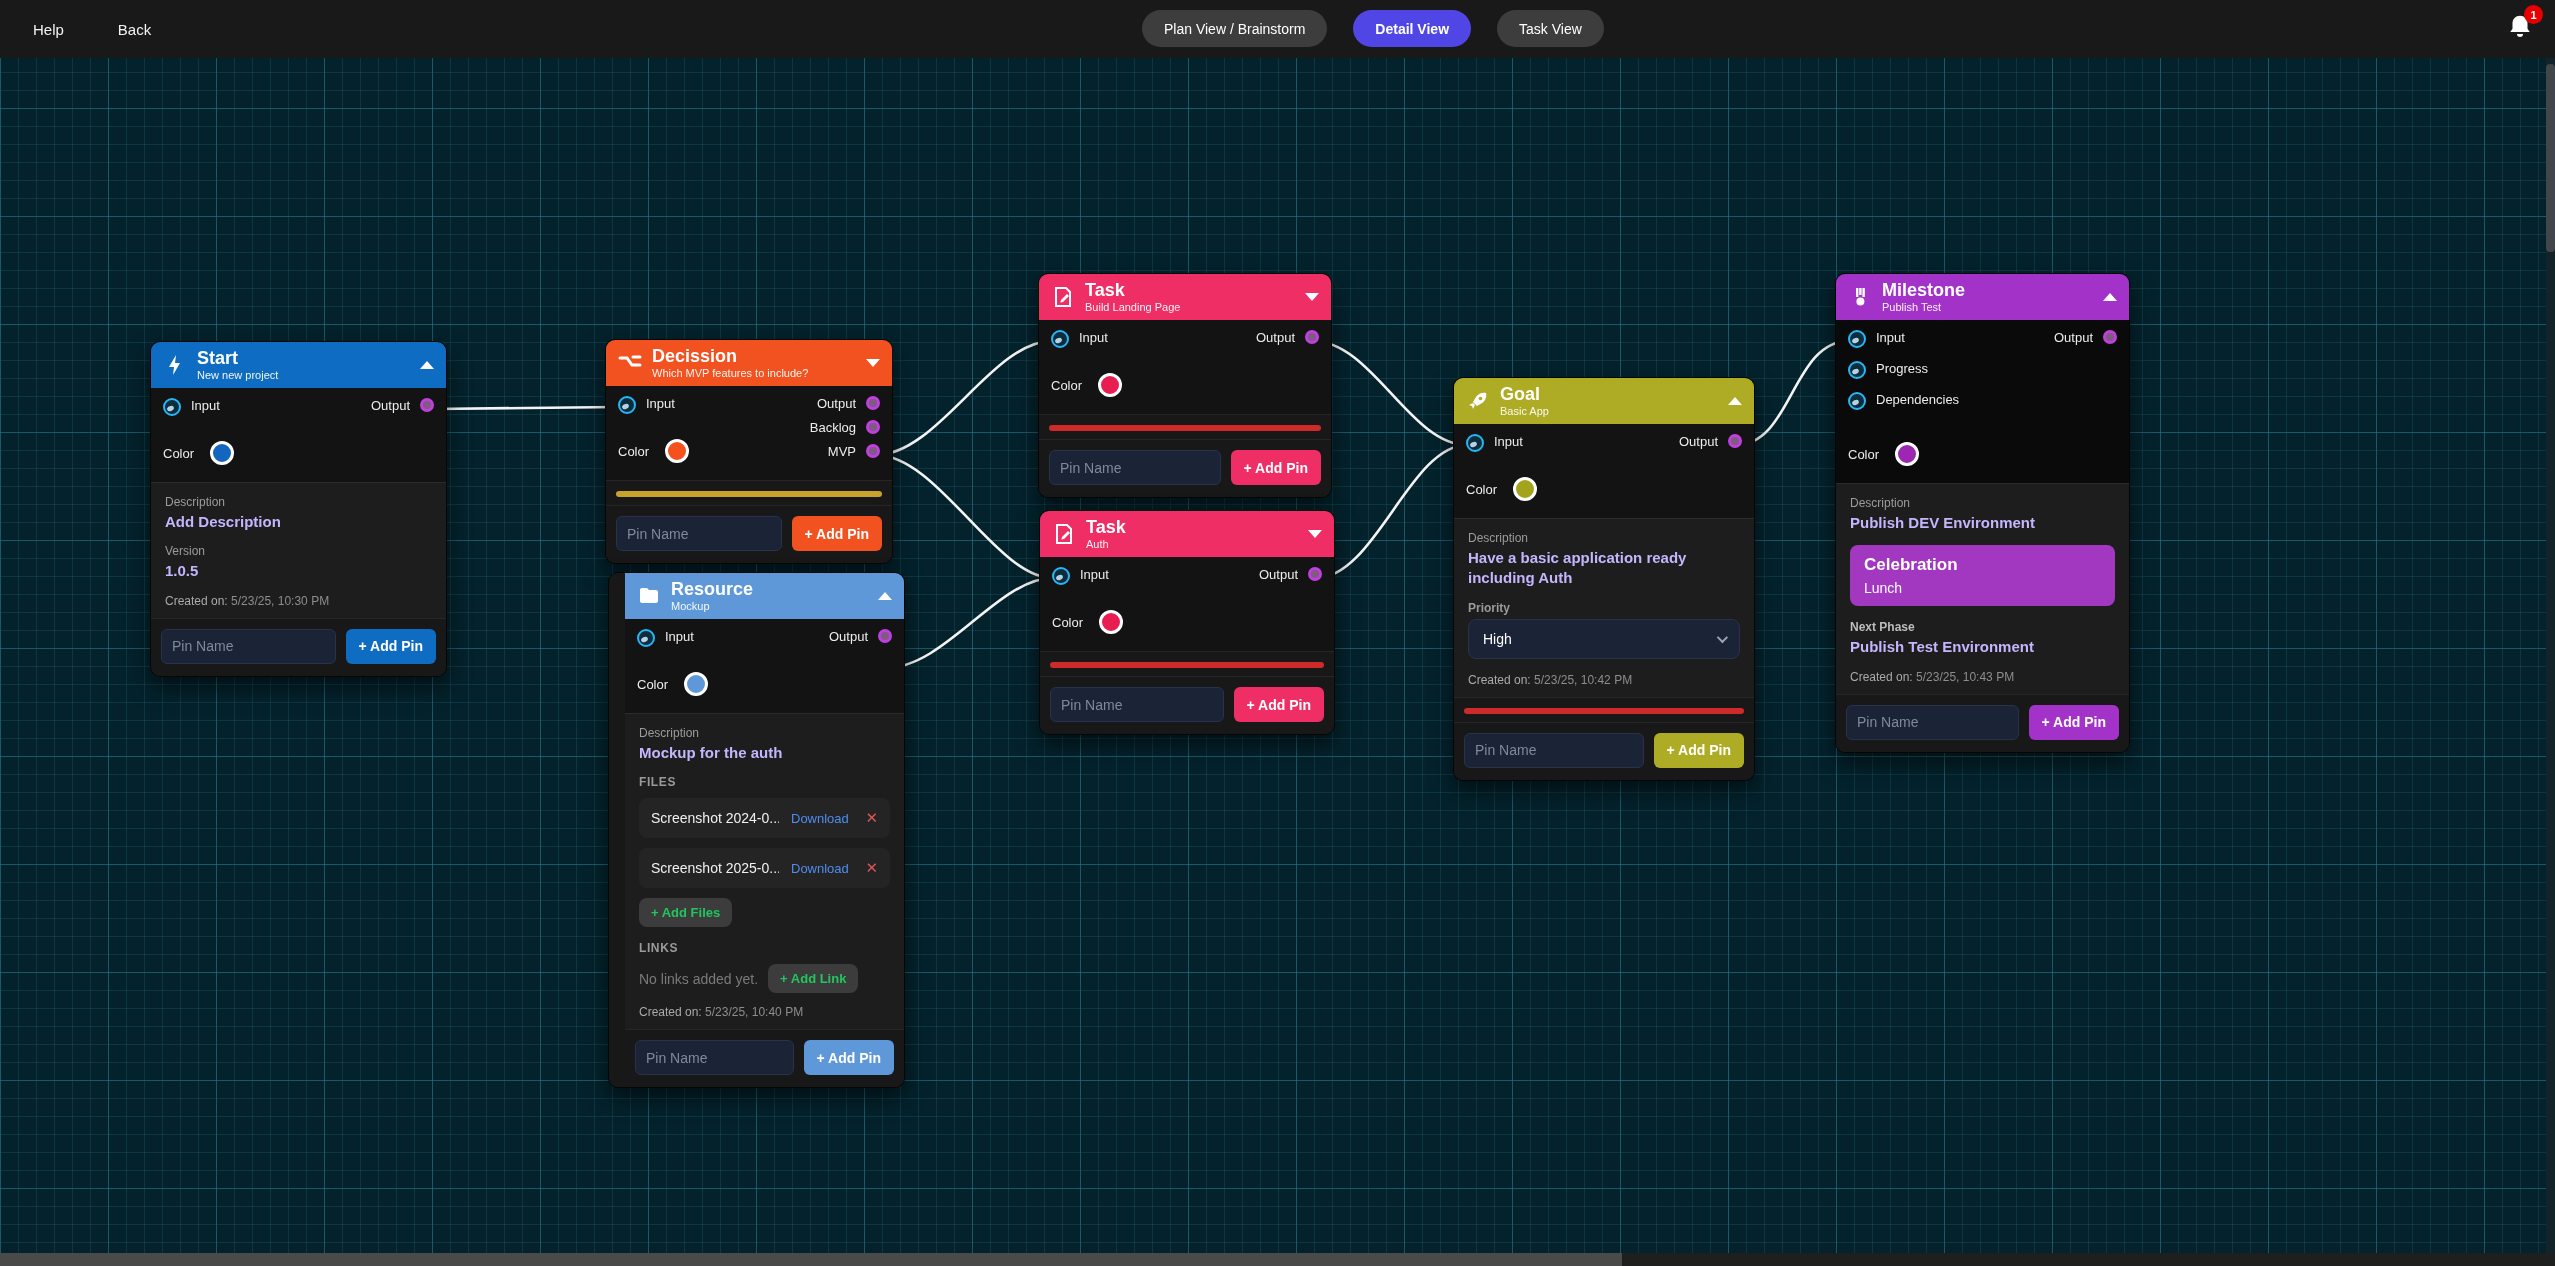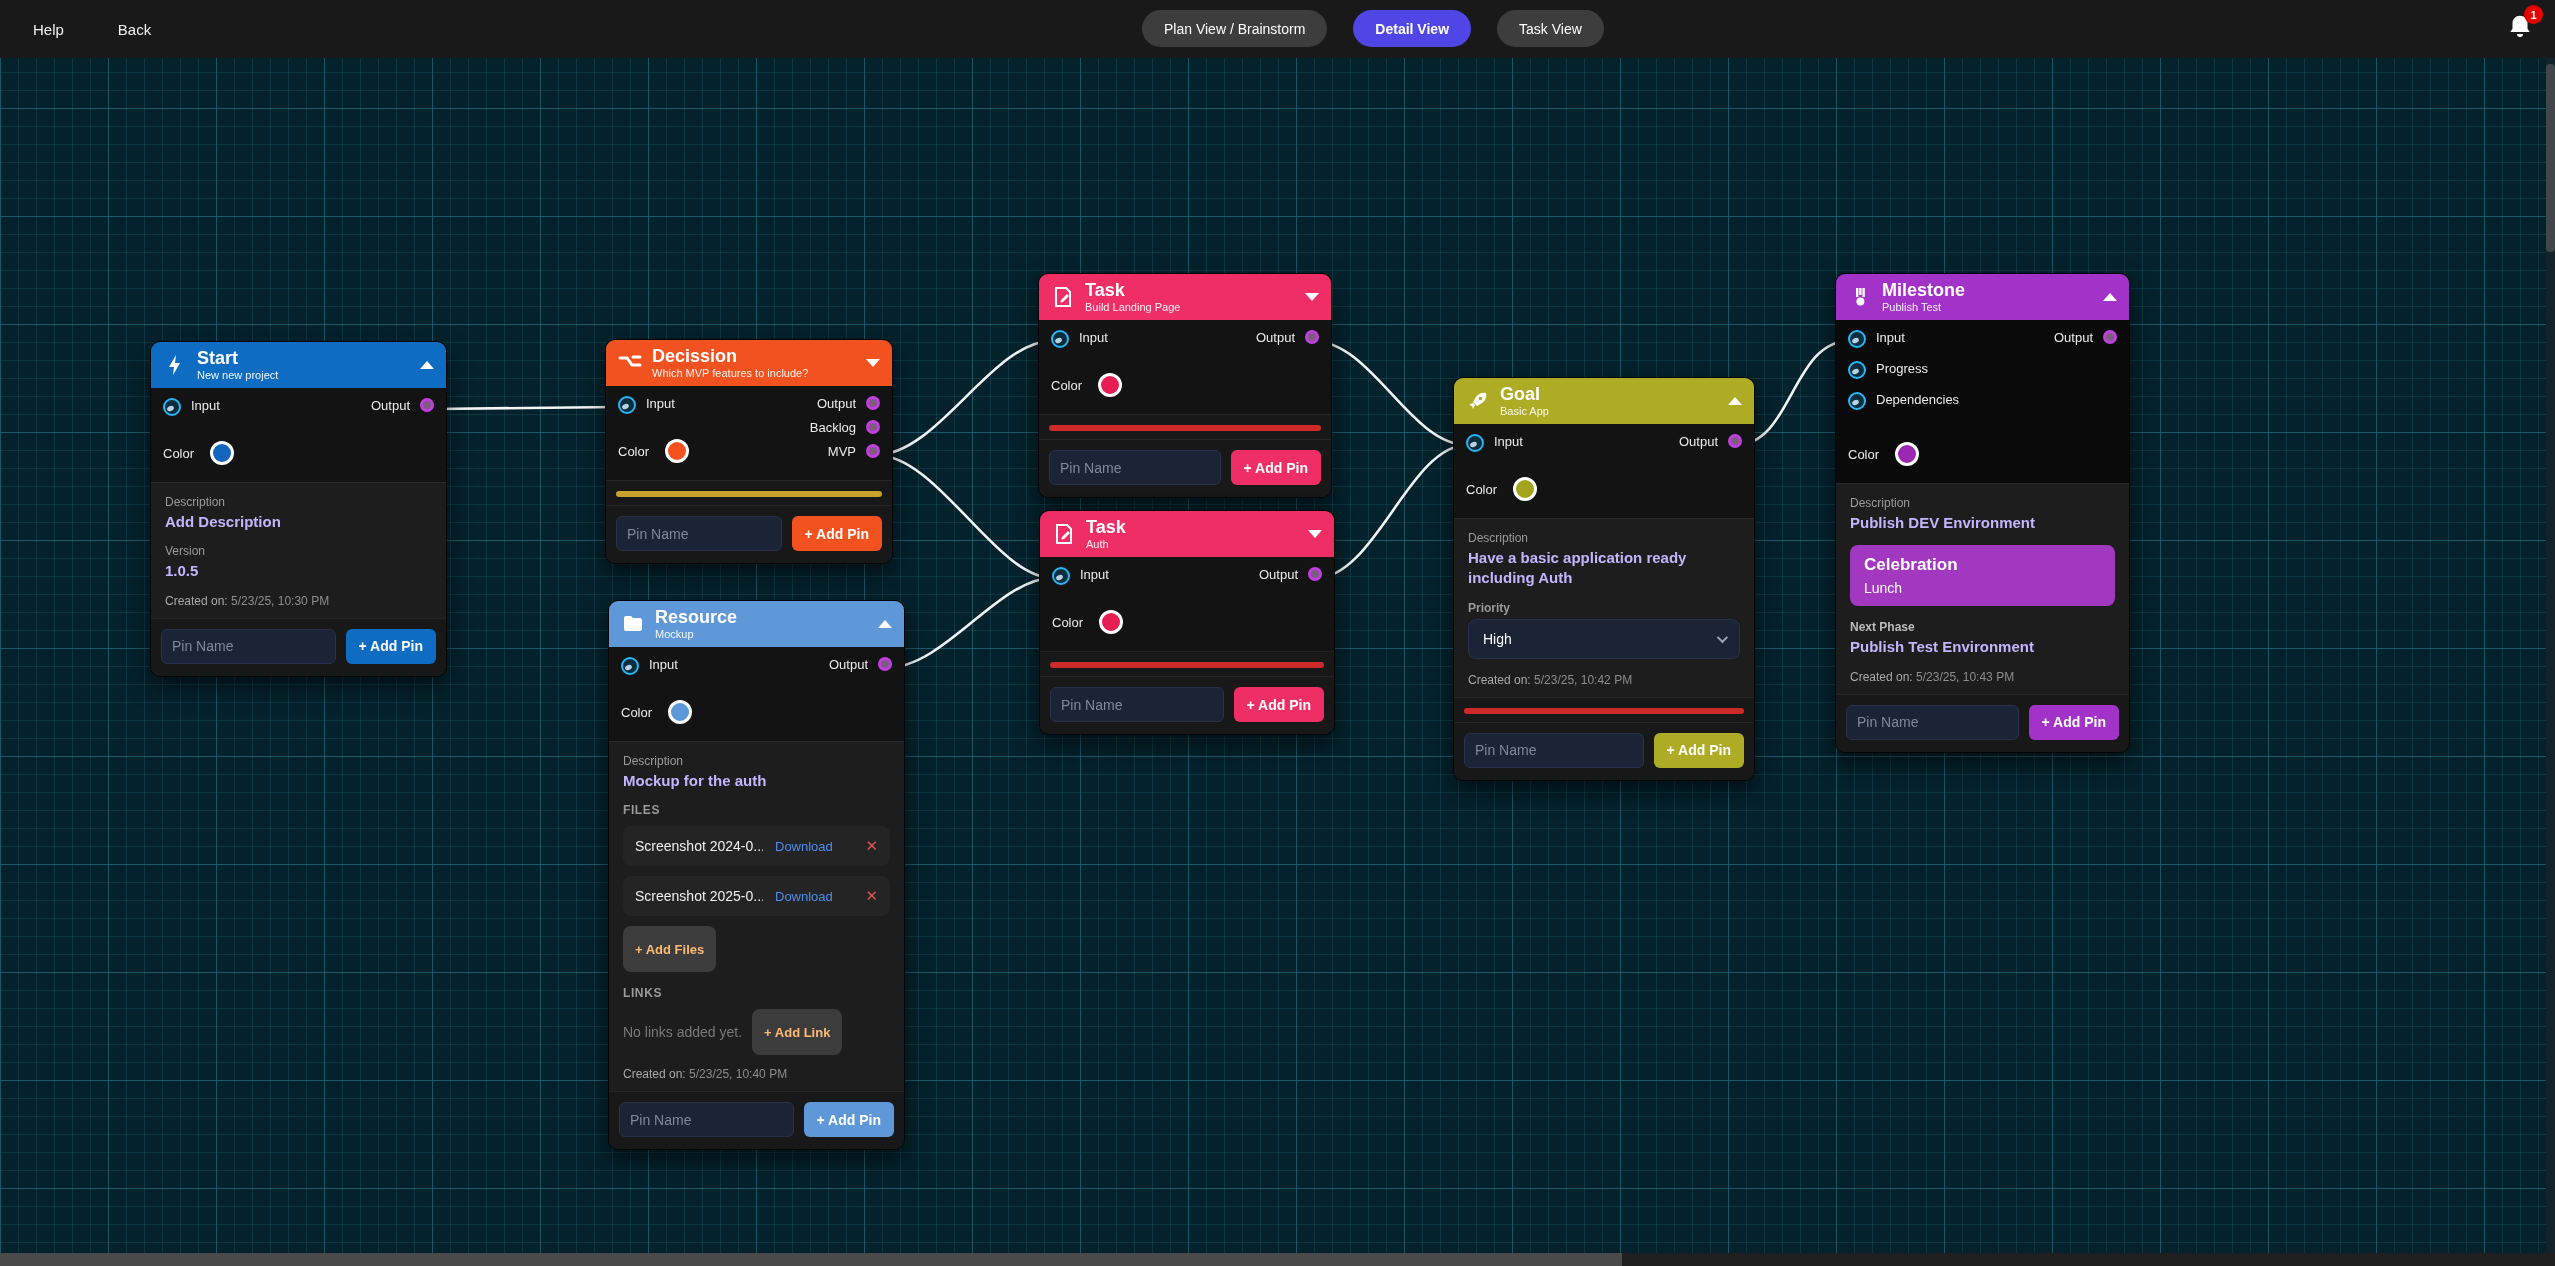--- a/index.html
+++ b/index.html
@@ -100,21 +100,21 @@
   .t-task  .node-header, .t-task  .add-pin { background:#ee2e64; }
   .t-res   .node-header, .t-res   .add-pin { background:#5e98d9; }
   .t-goal  .node-header, .t-goal  .add-pin { background:#aeab24; }
   .t-mile  .node-header, .t-mile  .add-pin { background:#a333c8; }
   .t-mile .pins { background:#0a0a0a; }
   
   .file-row { display:flex; align-items:center; background:#242424; border-radius:8px; padding:0 12px; height:40px; margin-bottom:10px; gap:12px; }
   .file-name { font-size:14px; color:#f0f0f0; white-space:nowrap; overflow:hidden; max-width:128px; }
   .download { color:#4d8df0; font-size:13px; cursor:pointer; }
   .x-btn { color:#e05555; margin-left:auto; font-size:15px; cursor:pointer; }
-  .chip-btn { background:#3c3c3c; color:#fdba74; border:none; border-radius:8px; height:46px; padding:0 12px; font-size:13px; font-weight:bold; font-family:inherit; cursor:pointer; }
+  .chip-btn { background:#3c3c3c; color:#22c55e; border:none; border-radius:8px; height:29px; padding:0 12px; font-size:13px; font-weight:bold; font-family:inherit; cursor:pointer; }
   .sec-label { font-size:12px; font-weight:bold; letter-spacing:.6px; color:#9a9a9a; margin:4px 0 9px; }
   .links-row { display:flex; align-items:center; gap:10px; margin-bottom:12px; }
   .muted { color:#7a7a7a; font-size:14px; }
   
   .select {
     display:flex; align-items:center; justify-content:space-between;
     background:#1b2336; border:1px solid #28324d; border-radius:8px; height:40px;
     padding:0 14px; color:#fff; font-size:14px; margin:4px 0 14px; cursor:pointer;
   }
   .chev { width:8px; height:8px; border-right:2px solid #9aa4b8; border-bottom:2px solid #9aa4b8; transform:rotate(45deg) translateY(-2px); }
@@ -317,21 +317,21 @@
   </div>
   <div class="bar-zone">
       <div class="progress p-red"></div>
     </div>
   <div class="footer">
     <input class="pin-input" placeholder="Pin Name" style="">
     <button class="add-pin">+ Add Pin</button>
   </div>
 </div>
 
-<div class="node t-res" style="left:608px; top:600px; width:297px;">
+<div class="node t-res" style="left:608px; top:572px; width:297px;padding-left:16px;">
   <div class="node-header">
     <svg class="hdr-icon" viewBox="0 0 24 24">
       <path d="M3 6c0-1.1.9-2 2-2h5l2 2h7c1.1 0 2 .9 2 2v9c0 1.1-.9 2-2 2H5c-1.1 0-2-.9-2-2V6z" fill="#fff"></path>
     </svg>
     <div class="hdr-text">
       <span class="hdr-title">Resource</span>
       <span class="hdr-sub">Mockup</span>
     </div>
     <span class="collapse up"></span>
   </div>

